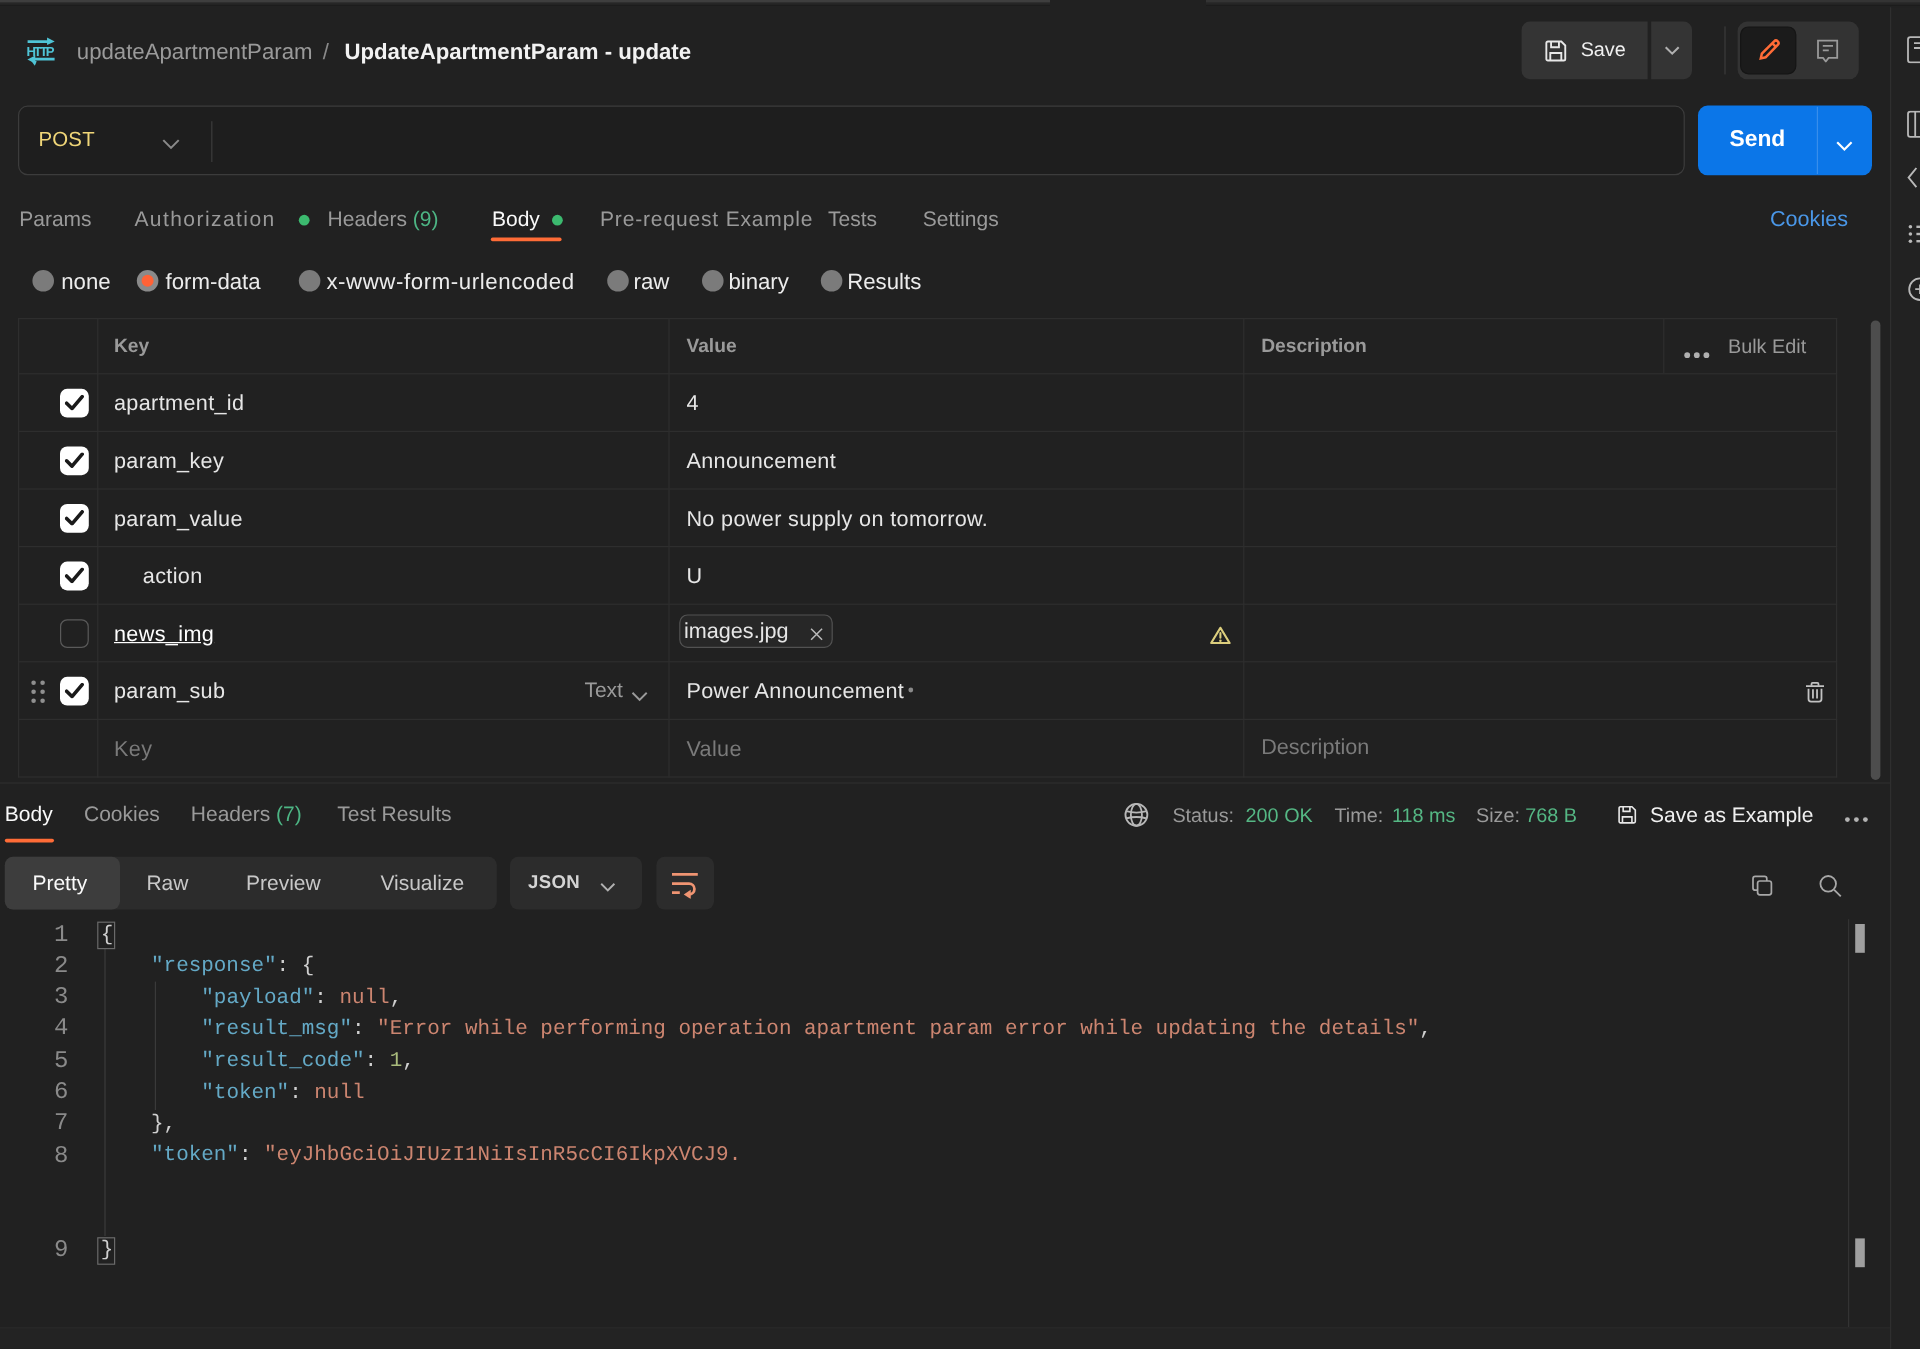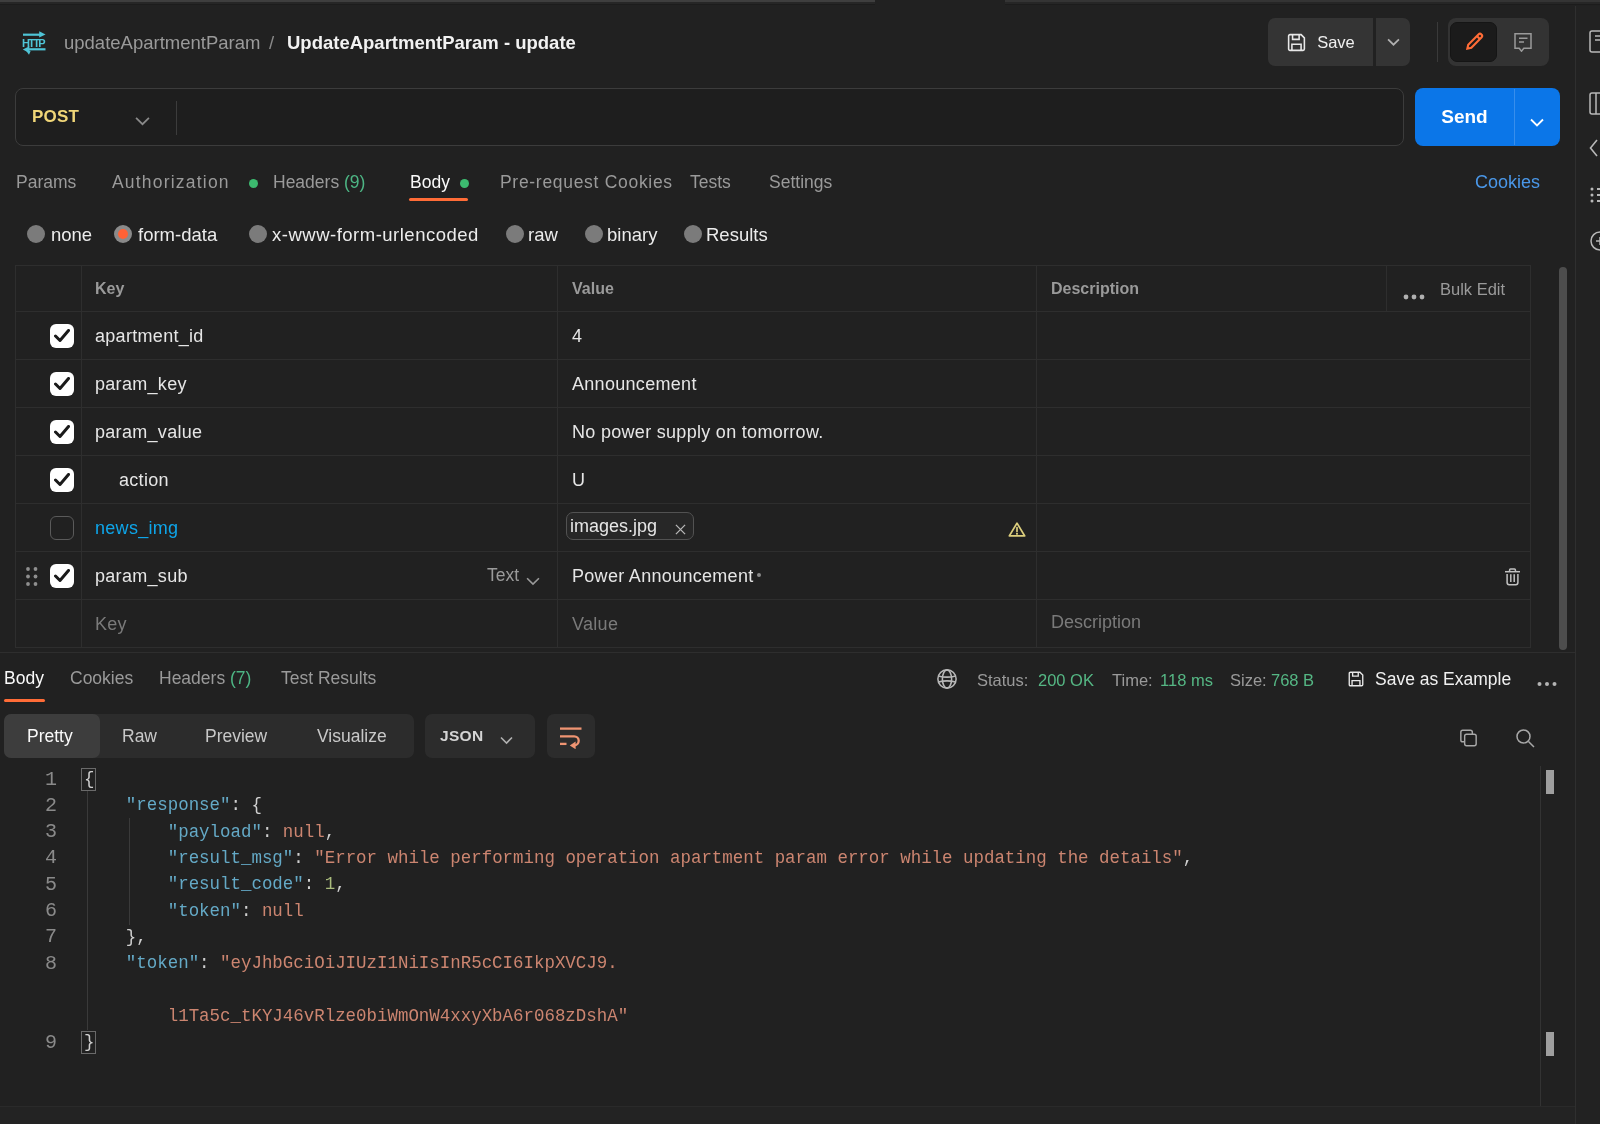--- a/index.html
+++ b/index.html
@@ -54,40 +54,40 @@
       </svg>
   </div>
   <div class="abs" style="left:1497px;top:18px;width:52px;height:48px;display:flex;align-items:center;justify-content:center;">
     <svg width="20" height="20" viewBox="0 0 20 20" fill="none" stroke="#9a9a9a" stroke-width="1.5">
         <path d="M2 1.8 h16 v14.4 h-7.2 l-2.3 3 l-2.3 -3 H2 Z"></path>
         <path d="M6 6.2 h8.5 M6 10 h5"></path>
       </svg>
   </div>
 
   <div class="abs" style="left:15px;top:88px;width:1389px;height:58px;background:#1e1e1e;border:1px solid #3c3c3c;border-radius:8px;"></div>
-  <div class="abs" style="left:32px;top:107px;font-size:17px;font-weight:bold;color:#f0d678;letter-spacing:.2px;">POST</div>
+  <div class="abs" style="left:32px;top:107px;font-size:17px;font-weight:normal;color:#f0d678;letter-spacing:.2px;">POST</div>
   <div class="abs" style="left:135px;top:112px;"><svg width="15" height="10" viewBox="0 0 14 9" fill="none" stroke="#8a8a8a" stroke-width="1.6">
         <path d="M1 1.5 L7 7.5 L13 1.5"></path>
       </svg></div>
   <div class="abs" style="left:176px;top:101px;width:1px;height:34px;background:#3c3c3c;"></div>
   <div class="abs" style="left:1415px;top:88px;width:145px;height:58px;background:#0b76e8;border-radius:8px;"></div>
   <div class="abs" style="left:1415px;top:88px;width:99px;height:58px;display:flex;align-items:center;justify-content:center;font-size:19px;font-weight:bold;color:#fff;">Send</div>
   <div class="abs" style="left:1514px;top:89px;width:1px;height:56px;background:rgba(255,255,255,0.18);"></div>
   <div class="abs" style="left:1530px;top:113px;"><svg width="14" height="9" viewBox="0 0 14 9" fill="none" stroke="#fff" stroke-width="1.8">
         <path d="M1 1.5 L7 7.5 L13 1.5"></path>
       </svg></div>
 
   <div class="abs gray" style="left:16px;top:172px;font-size:17.5px;">Params</div>
   <div class="abs gray" style="left:112px;top:172px;font-size:17.5px;letter-spacing:1.2px;">Authorization</div>
   <div class="abs" style="left:249px;top:179px;width:9px;height:9px;border-radius:50%;background:#3cba6f;"></div>
   <div class="abs gray" style="left:273px;top:172px;font-size:17.5px;">Headers <span style="color:#4db584;">(9)</span></div>
   <div class="abs" style="left:410px;top:172px;font-size:17.5px;color:#fafafa;">Body</div>
   <div class="abs" style="left:460px;top:179px;width:9px;height:9px;border-radius:50%;background:#3cba6f;"></div>
   <div class="abs" style="left:409px;top:198px;width:59px;height:3px;background:#ff6c37;border-radius:2px;"></div>
-  <div class="abs gray" style="left:500px;top:172px;font-size:17.5px;letter-spacing:0.7px;">Pre-request Cookies</div>
+  <div class="abs gray" style="left:500px;top:172px;font-size:17.5px;letter-spacing:0.7px;">Pre-request Example</div>
   <div class="abs gray" style="left:690px;top:172px;font-size:17.5px;">Tests</div>
   <div class="abs gray" style="left:769px;top:172px;font-size:17.5px;">Settings</div>
   <div class="abs" style="left:1475px;top:172px;font-size:18px;color:#4a97e8;">Cookies</div>
 
   <div class="abs" style="left:27px;top:225px;width:18px;height:18px;border-radius:50%;background:#7b7b7b;"></div>
   <div class="abs" style="left:51px;top:224px;font-size:18.5px;color:#ececec;">none</div>
   <div class="abs" style="left:114px;top:225px;width:18px;height:18px;border-radius:50%;background:#8a8a8a;"></div>
   <div class="abs" style="left:118px;top:229px;width:10px;height:10px;border-radius:50%;background:#ff6236;"></div>
   <div class="abs" style="left:138px;top:224px;font-size:18.5px;color:#ececec;">form-data</div>
   <div class="abs" style="left:249px;top:225px;width:18px;height:18px;border-radius:50%;background:#7b7b7b;"></div>
@@ -165,21 +165,21 @@
 
   <div class="ck on" style="top:468px;">
       <svg width="16" height="13" viewBox="0 0 16 13">
         <path d="M1.5 7 L6 11.5 L14.5 1.5" fill="none" stroke="#1a1a1a" stroke-width="3" stroke-linecap="round" stroke-linejoin="round"></path>
       </svg>
     </div>
   <div class="keytxt" style="top:470px;margin-left:24px;">action</div>
   <div class="valtxt" style="top:470px;">U</div>
 
   <div class="ck off" style="top:516px;"></div>
-  <div class="keytxt" style="top:518px;color:#0ea5e9;">news_img</div>
+  <div class="keytxt" style="top:518px;color:#ffffff;text-decoration:underline;">news_img</div>
   <div class="abs" style="left:566px;top:512px;width:128px;height:28px;border:1px solid #525252;border-radius:7px;background:#272727;"></div>
   <div class="abs" style="left:570px;top:516px;font-size:18px;color:#e6e6e6;">images.jpg</div>
   <div class="abs" style="left:675px;top:521px;"><svg width="11" height="11" viewBox="0 0 12 12" fill="none" stroke="#b8b8b8" stroke-width="1.4">
         <path d="M1 1 L11 11 M11 1 L1 11"></path>
       </svg></div>
   <div class="abs" style="left:1008px;top:521px;"><svg width="18" height="17" viewBox="0 0 19 17">
         <path d="M9.5 1.8 L17.6 15.2 H1.4 Z" fill="none" stroke="#dcce7d" stroke-width="1.9" stroke-linejoin="round"></path>
         <path d="M9.5 6.4 v4.2" stroke="#dcce7d" stroke-width="1.8" stroke-linecap="round"></path>
         <circle cx="9.5" cy="13.1" r="1.1" fill="#dcce7d"></circle>
       </svg></div>
@@ -296,21 +296,20 @@
   <div class="abs" style="left:81px;top:768px;width:15px;height:23px;border:1px solid #6a6a6a;"></div>
   <div class="abs" style="left:81px;top:1031px;width:15px;height:23px;border:1px solid #6a6a6a;"></div>
   <div class="cl" style="left:84px;top:769px;">{</div>
   <div class="cl" style="left:84px;top:795.3px;">    <span class="jk">"response"</span>: {</div>
   <div class="cl" style="left:84px;top:821.6px;">        <span class="jk">"payload"</span>: <span class="jv">null</span>,</div>
   <div class="cl" style="left:84px;top:847.9px;">        <span class="jk">"result_msg"</span>: <span class="jv">"Error while performing operation apartment param error while updating the details"</span>,</div>
   <div class="cl" style="left:84px;top:874.2px;">        <span class="jk">"result_code"</span>: <span class="jn">1</span>,</div>
   <div class="cl" style="left:84px;top:900.5px;">        <span class="jk">"token"</span>: <span class="jv">null</span></div>
   <div class="cl" style="left:84px;top:926.8px;">    },</div>
   <div class="cl" style="left:84px;top:953.1px;">    <span class="jk">"token"</span>: <span class="jv">"eyJhbGciOiJIUzI1NiIsInR5cCI6IkpXVCJ9.</span></div>
-  <div class="cl" style="left:84px;top:1005.7px;">        <span class="jv">l1Ta5c_tKYJ46vRlze0biWmOnW4xxyXbA6r068zDshA"</span></div>
   <div class="cl" style="left:84px;top:1032px;">}</div>
 
   <div class="abs" style="left:1540px;top:766px;width:1px;height:340px;background:#333333;"></div>
   <div class="abs" style="left:1546px;top:770px;width:8px;height:24px;background:#9f9f9f;"></div>
   <div class="abs" style="left:1546px;top:1032px;width:8px;height:24px;background:#9f9f9f;"></div>
 
   <div class="abs" style="left:0;top:1106px;width:1600px;height:18px;background:#232323;border-top:1px solid #2a2a2a;"></div>
 
   <div class="abs" style="left:1575px;top:6px;width:25px;height:1118px;background:#222222;border-left:1px solid #2f2f2f;"></div>
   <div class="abs" style="left:1589px;top:30px;"><svg width="20" height="23" viewBox="0 0 20 23" fill="none" stroke="#b8b8b8" stroke-width="1.5">

